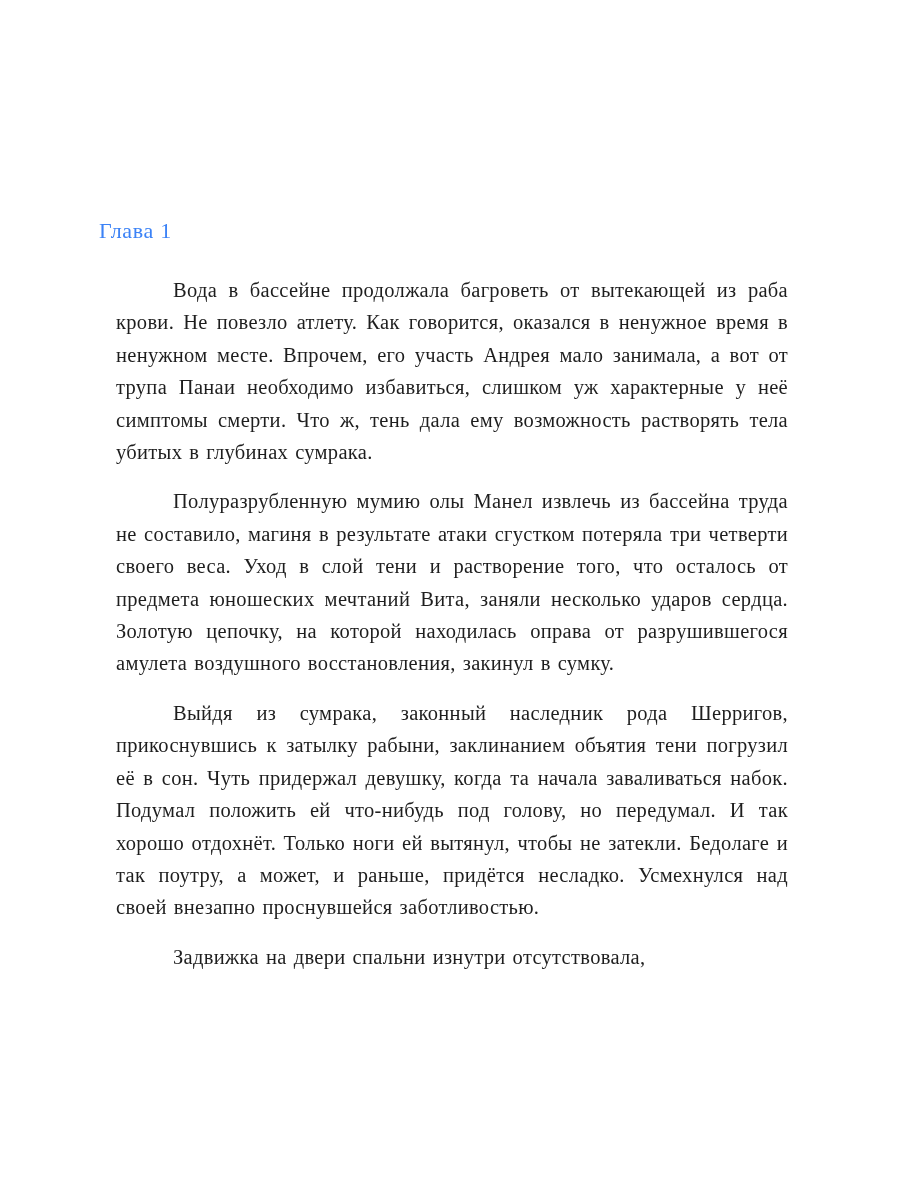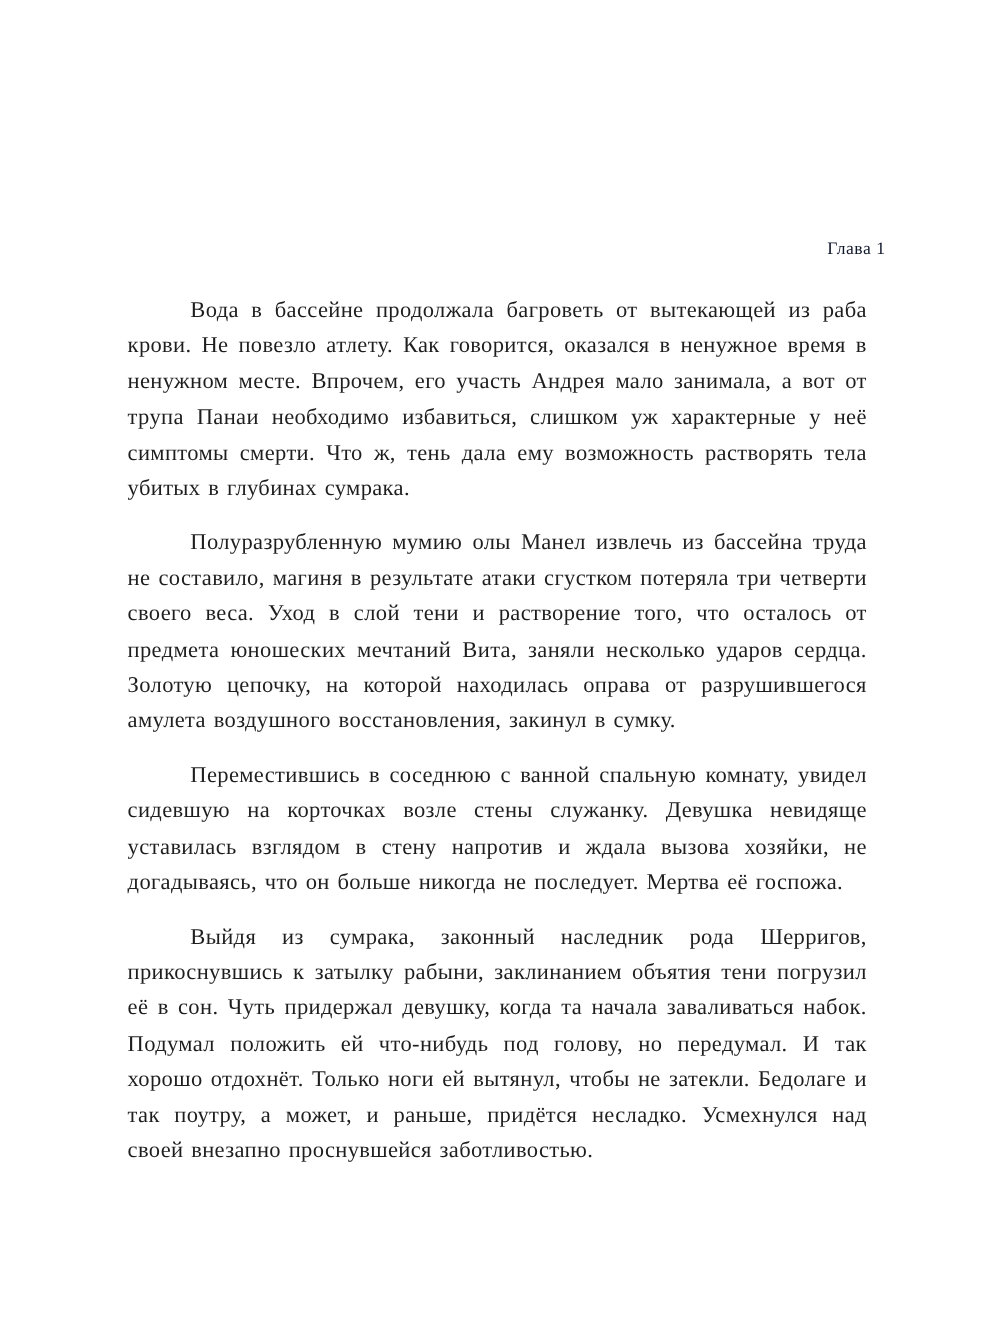--- a/index.html
+++ b/index.html
@@ -16,26 +16,26 @@
     -webkit-font-smoothing: antialiased;
   }
   .book-page {
     box-sizing: border-box;
     width: 900px;
     height: 1200px;
     padding: 218px 95px 0 99px;
     background: #ffffff;
   }
   .chapter-title {
-    font-size: 16px;
+    font-size: 22px;
     font-weight: 400;
-    text-align: right;
+    text-align: left;
     letter-spacing: 0.03em;
     margin: 0 0 30px 0;
-    color: #0f172a;
+    color: #3b82f6;
   }
   .body-text p {
     margin: 17px;
     font-size: 20.5px;
     line-height: 32.4px;
     text-align: justify;
     text-indent: 57px;
     letter-spacing: 0.015em;
     word-spacing: 0.08em;
     color: #1e1e1e;
@@ -43,16 +43,16 @@
 </style>
 </head>
 <body>
 
 <div class="book-page">
   <h1 class="chapter-title">Глава 1</h1>
 
   <div class="body-text">
     <p>Вода в бассейне продолжала багроветь от вытекающей из раба крови. Не повезло атлету. Как говорится, оказался в ненужное время в ненужном месте. Впрочем, его участь Андрея мало занимала, а вот от трупа Панаи необходимо избавиться, слишком уж характерные у неё симптомы смерти. Что ж, тень дала ему возможность растворять тела убитых в глубинах сумрака.</p>
     <p>Полуразрубленную мумию олы Манел извлечь из бассейна труда не составило, магиня в результате атаки сгустком потеряла три четверти своего веса. Уход в слой тени и растворение того, что осталось от предмета юношеских мечтаний Вита, заняли несколько ударов сердца. Золотую цепочку, на которой находилась оправа от разрушившегося амулета воздушного восстановления, закинул в сумку.</p>
-    <p>Переместившись в соседнюю с ванной спальную комнату, увидел сидевшую на корточках возле стены служанку. Девушка невидяще уставилась взглядом в стену напротив и ждала вызова хозяйки, не догадываясь, что он больше никогда не последует. Мертва её госпожа.</p>
     <p>Выйдя из сумрака, законный наследник рода Шерригов, прикоснувшись к затылку рабыни, заклинанием объятия тени погрузил её в сон. Чуть придержал девушку, когда та начала заваливаться набок. Подумал положить ей что-нибудь под голову, но передумал. И так хорошо отдохнёт. Только ноги ей вытянул, чтобы не затекли. Бедолаге и так поутру, а может, и раньше, придётся несладко. Усмехнулся над своей внезапно проснувшейся заботливостью.</p>
+    <p>Задвижка на двери спальни изнутри отсутствовала,</p>
   </div>
 </div>
 
 </body></html>

